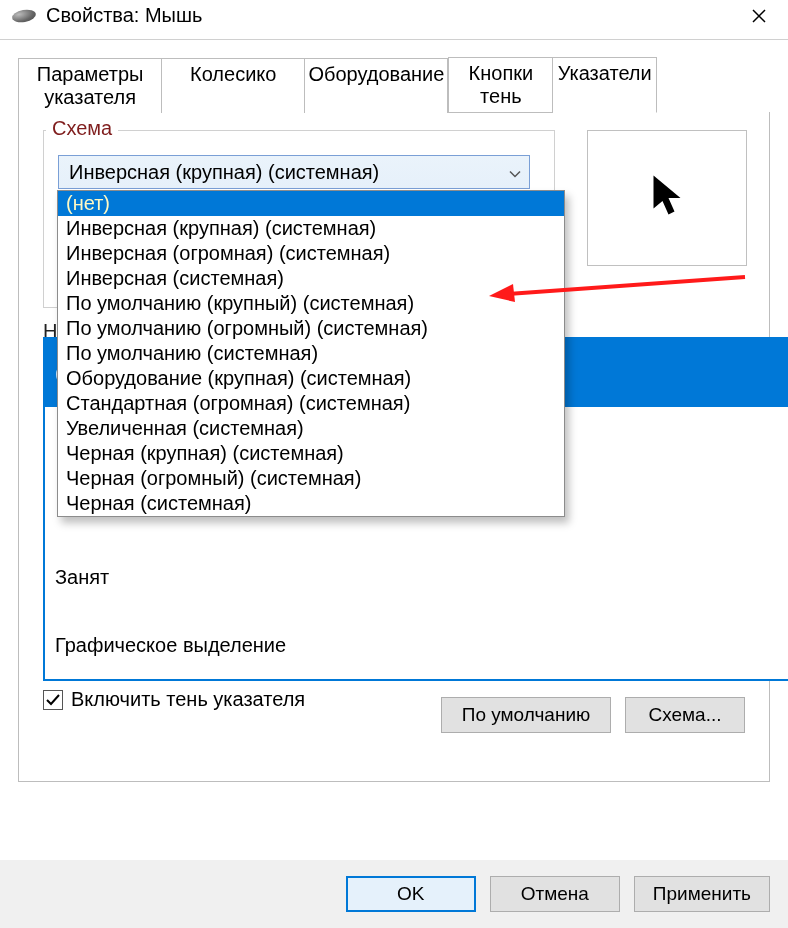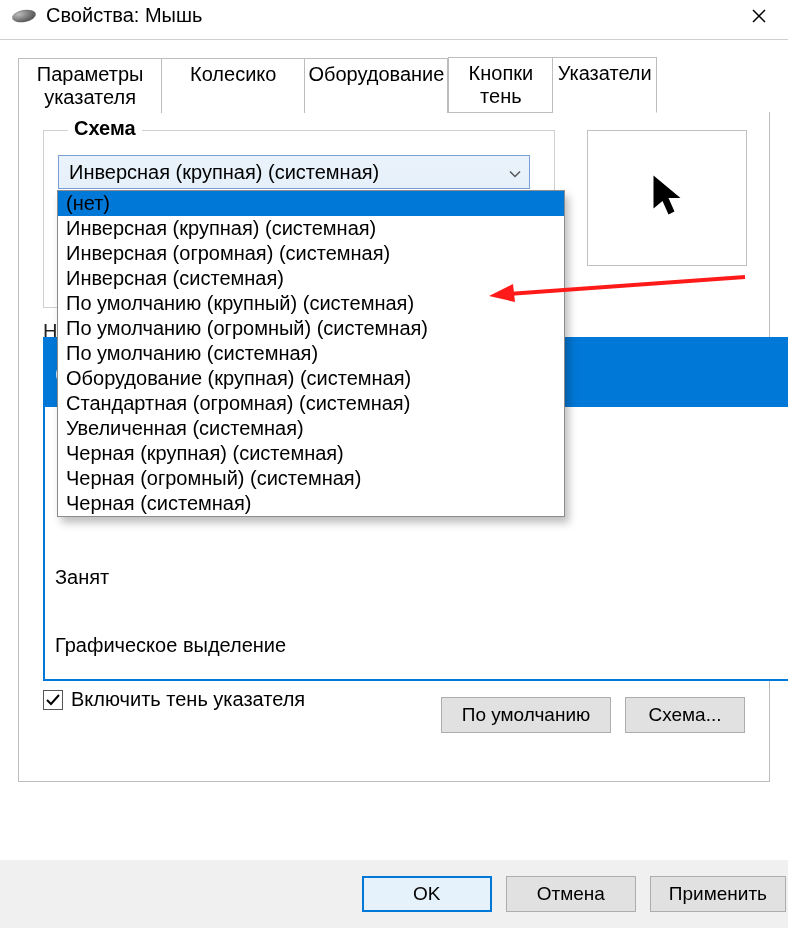--- a/index.html
+++ b/index.html
@@ -42,22 +42,22 @@
   }
 
   
   .groupbox {
     border: 1px solid #d0d0d0;
     position: absolute;
     top: 18px; left: 24px;
     width: 512px; height: 178px;
   }
   .groupbox .legend {
-    position: absolute; top: -14px; left: 24px; background: #fff; padding: 0 6px;
-    font-size: 20px; color: #000000; font-weight: bold;
+    position: absolute; top: -14px; left: 2px; background: #fff; padding: 0 6px;
+    font-size: 20px; color: #7f1d1d;
   }
   .combo {
     position: absolute; top: 24px; left: 14px; width: 472px; height: 34px;
     border: 1px solid #7a9fd6;
     background: linear-gradient(#eaf3fb, #e6f0fa);
     display: flex; align-items: center; padding: 0 30px 0 10px;
     font-size: 20px;
     z-index: 30;
   }
   .combo .chev { position: absolute; right: 8px; top: 50%; transform: translateY(-50%); }
@@ -74,21 +74,21 @@
     width: 508px;
     border: 1px solid #8c8c8c;
     background: #fff;
     z-index: 40;
     box-shadow: 4px 6px 8px rgba(0,0,0,.25);
   }
   .dropdown-list .opt {
     font-size: 20px; line-height: 25px; padding: 0 8px; white-space: nowrap;
   }
   .dropdown-list .opt.sel {
-    background: #0078d7; color: #000000;
+    background: #0078d7; color: #fef9c3;
   }
 
   
   .arrow-ann {
     position: absolute; top: 160px; left: 468px; width: 260px; height: 30px;
     z-index: 60; pointer-events: none;
   }
 
   
   .cursor-list {
@@ -123,21 +123,21 @@
     border: 1px solid #adadad; background: #e1e1e1; height: 36px;
     font-size: 19px; padding: 0 18px; display: inline-flex; align-items: center; justify-content: center;
   }
   .btn.primary { border: 2px solid #0078d7; background: #e5f1fb; }
 
   .midbtns { position: absolute; bottom: 48px; right: 24px; display: flex; gap: 14px; }
 
   .bottombar {
     position: absolute; bottom: 0; left: 0; right: 0; height: 68px;
     background: #f0f0f0;
-    display: flex; justify-content: flex-end; align-items: center; gap: 14px; padding: 0 2px;
+    display: flex; justify-content: flex-end; align-items: center; gap: 14px; padding: 0 18px;
   }
 
 </style>
 </head>
 <body>
 
 <div class="window">
 
   <div class="titlebar">
     <div class="title-icon"></div>

